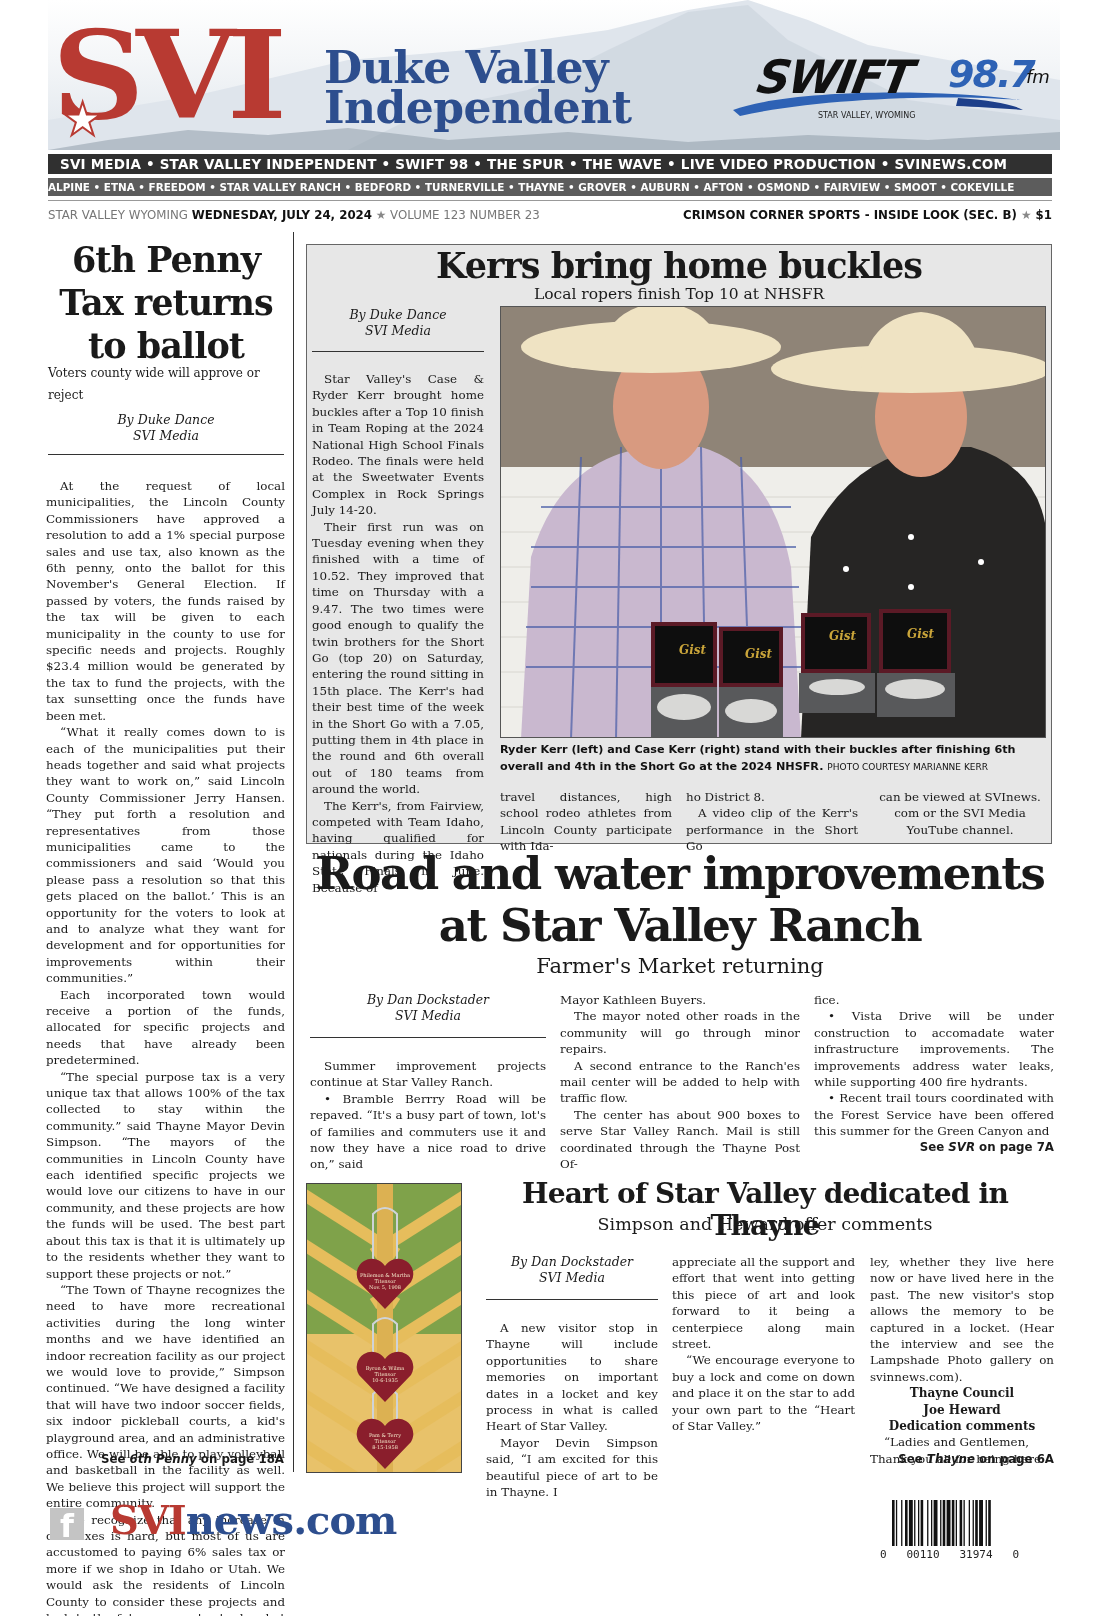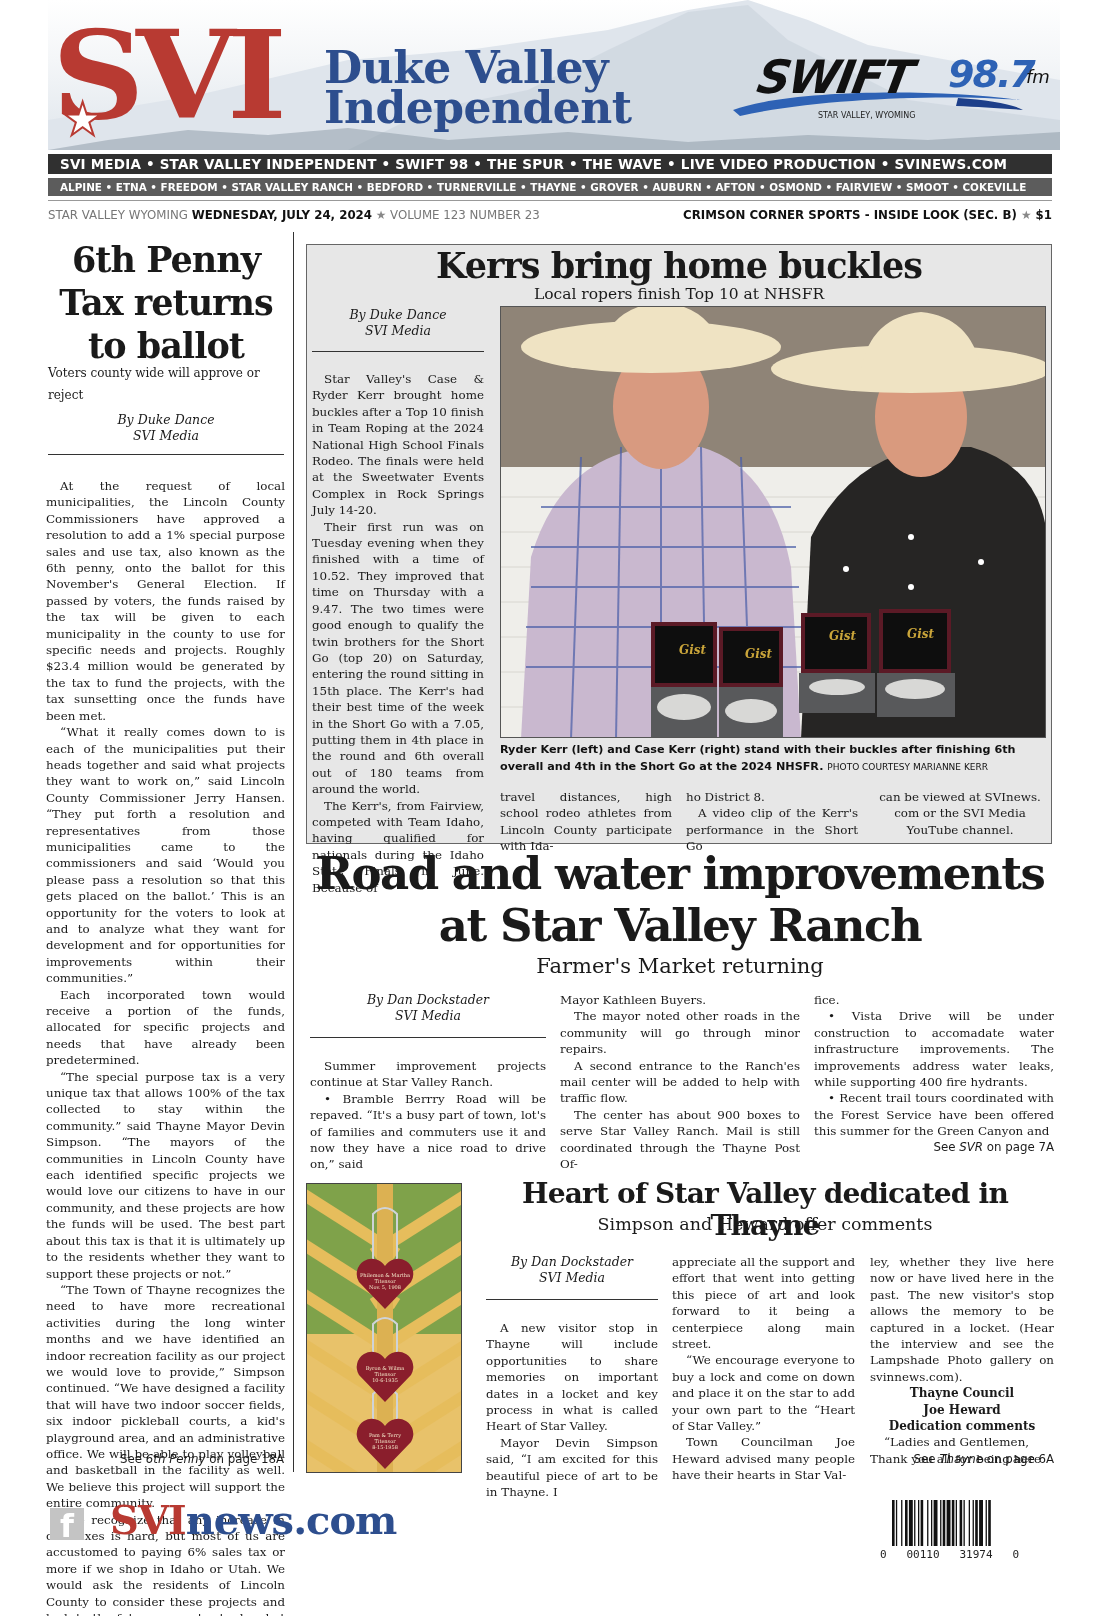--- a/index.html
+++ b/index.html
@@ -11,35 +11,35 @@
 .svi{position:absolute;left:4px;top:14px;font-family:"DejaVu Serif",serif;font-weight:bold;font-size:122px;color:#b83a32;letter-spacing:-8px;line-height:1;transform:scaleX(1.05);transform-origin:left}
 .svistar{position:absolute;left:14px;top:96px;font-size:46px;color:#fff;-webkit-text-stroke:2px #b83a32;line-height:1}
 .title{position:absolute;left:276px;top:48px;font-family:"DejaVu Serif",serif;font-weight:bold;color:#2d4e8e;font-size:44px;line-height:40px;letter-spacing:-0.5px}
 .swift{position:absolute;left:680px;top:50px;width:320px;height:80px}
 .swift .w{position:absolute;left:30px;top:0;font-family:"DejaVu Sans",sans-serif;font-weight:bold;font-style:italic;font-size:46px;color:#111;letter-spacing:-2px;transform:skewX(-10deg)}
 .swift .f{position:absolute;left:220px;top:2px;font-family:"DejaVu Sans",sans-serif;font-weight:bold;font-style:italic;font-size:38px;color:#2e62b5;letter-spacing:-2px}
 .swift .fm{position:absolute;left:298px;top:16px;font-family:"DejaVu Sans",sans-serif;font-weight:normal;font-style:italic;font-size:18px;color:#111}
 .swift .sw{position:absolute;left:0;top:38px;width:300px;height:32px}
 .swift .loc{position:absolute;left:90px;top:61px;font-family:"DejaVu Sans",sans-serif;font-size:8px;font-weight:normal;color:#222}
 .bar1{left:48px;top:154px;width:1004px;height:20px;background:#303030;color:#fff;font-family:"DejaVu Sans",sans-serif;font-weight:bold;font-size:13.5px;line-height:20px;padding-left:12px;letter-spacing:0.2px;white-space:nowrap;overflow:hidden}
-.bar2{left:48px;top:178px;width:1004px;height:18px;background:#5c5c5c;color:#fff;font-family:"DejaVu Sans",sans-serif;font-weight:bold;font-size:10.4px;line-height:18px;padding-left:12px;white-space:nowrap;overflow:hidden}
+.bar2{left:48px;top:178px;width:1004px;height:18px;background:#5c5c5c;color:#fff;font-family:"DejaVu Sans",sans-serif;font-weight:bold;font-size:10.4px;line-height:18px;white-space:nowrap;overflow:hidden}
 .hr0{left:48px;top:200px;width:1004px;height:1px;background:#999}
 .dateline{left:48px;top:206px;width:1004px;height:18px;font-family:"DejaVu Sans",sans-serif;font-size:11.8px;line-height:18px;white-space:nowrap;color:#777}
 .dateline b{color:#111}
 .dateline .star{color:#888}
 .dateline .right{position:absolute;right:0;top:0;color:#111;font-weight:bold}
 
 .colrule{left:293px;top:232px;width:1px;height:1240px;background:#333}
 .hl1{left:48px;top:238px;width:236px;text-align:center;font-weight:bold;font-size:35px;line-height:43px;letter-spacing:-1px}
 .deck1{left:48px;top:362px;width:236px;text-align:left;font-size:12px;line-height:22px}
 .by{text-align:center;font-style:italic;font-size:12.5px;line-height:16px}
 .rule{height:1px;background:#333}
 .body{font-size:11.9px;line-height:16.4px;text-align:justify;hyphens:auto}
 .body p{text-indent:14px}
-.seeref{font-family:"DejaVu Sans",sans-serif;font-weight:normal;font-size:11.8px;text-align:right}
+.seeref{font-family:"DejaVu Sans",sans-serif;font-weight:bold;font-size:11.8px;text-align:right}
 
 .kbox{left:306px;top:244px;width:746px;height:600px;background:#e7e7e7;border:1px solid #666}
 .khl{left:306px;top:244px;width:746px;text-align:center;font-weight:bold;font-size:35px;line-height:44px;letter-spacing:-1px}
 .kdeck{left:306px;top:284px;width:746px;text-align:center;font-size:15.5px;line-height:20px}
 .photo1{left:500px;top:306px;width:546px;height:432px;overflow:hidden;border:1px solid #555}
 .cap1{left:500px;top:742px;width:548px;font-family:"DejaVu Sans",sans-serif;font-weight:bold;font-size:11.2px;line-height:16.5px;color:#111}
 .cap1 .credit{font-weight:normal;font-size:9px}
 .kcol{font-size:11.9px;line-height:16.4px;text-align:justify}
 
 .rhl{left:300px;top:848px;width:760px;text-align:center;font-weight:bold;font-size:45px;line-height:52px;letter-spacing:-1.5px}
@@ -275,21 +275,20 @@
   <div>SVI Media</div>
 </div>
 <div class="abs rule" style="left:486px;top:1299px;width:172px"></div>
 <div class="abs body" style="left:486px;top:1320px;width:172px">
   <p>A new visitor stop in Thayne will include opportunities to share memories on important dates in a locket and key process in what is called Heart of Star Valley.</p>
   <p>Mayor Devin Simpson said, “I am excited for this beautiful piece of art to be in Thayne. I</p>
 </div>
 <div class="abs body" style="left:672px;top:1254px;width:183px">
   <p style="text-indent:0">appreciate all the support and effort that went into getting this piece of art and look forward to it being a centerpiece along main street.</p>
   <p>“We encourage everyone to buy a lock and come on down and place it on the star to add your own part to the “Heart of Star Valley.”</p>
-  <p>Town Councilman Joe Heward advised many people have their hearts in Star Val-</p>
 </div>
 <div class="abs body" style="left:870px;top:1254px;width:184px">
   <p style="text-indent:0">ley, whether they live here now or have lived here in the past. The new visitor's stop allows the memory to be captured in a locket. (Hear the interview and see the Lampshade Photo gallery on svinnews.com).</p>
   <div class="council">
     <div>Thayne Council</div>
     <div>Joe Heward</div>
     <div>Dedication comments</div>
   </div>
   <p>“Ladies and Gentlemen,</p>
   <p style="text-indent:0">Thank you all for being here</p>

